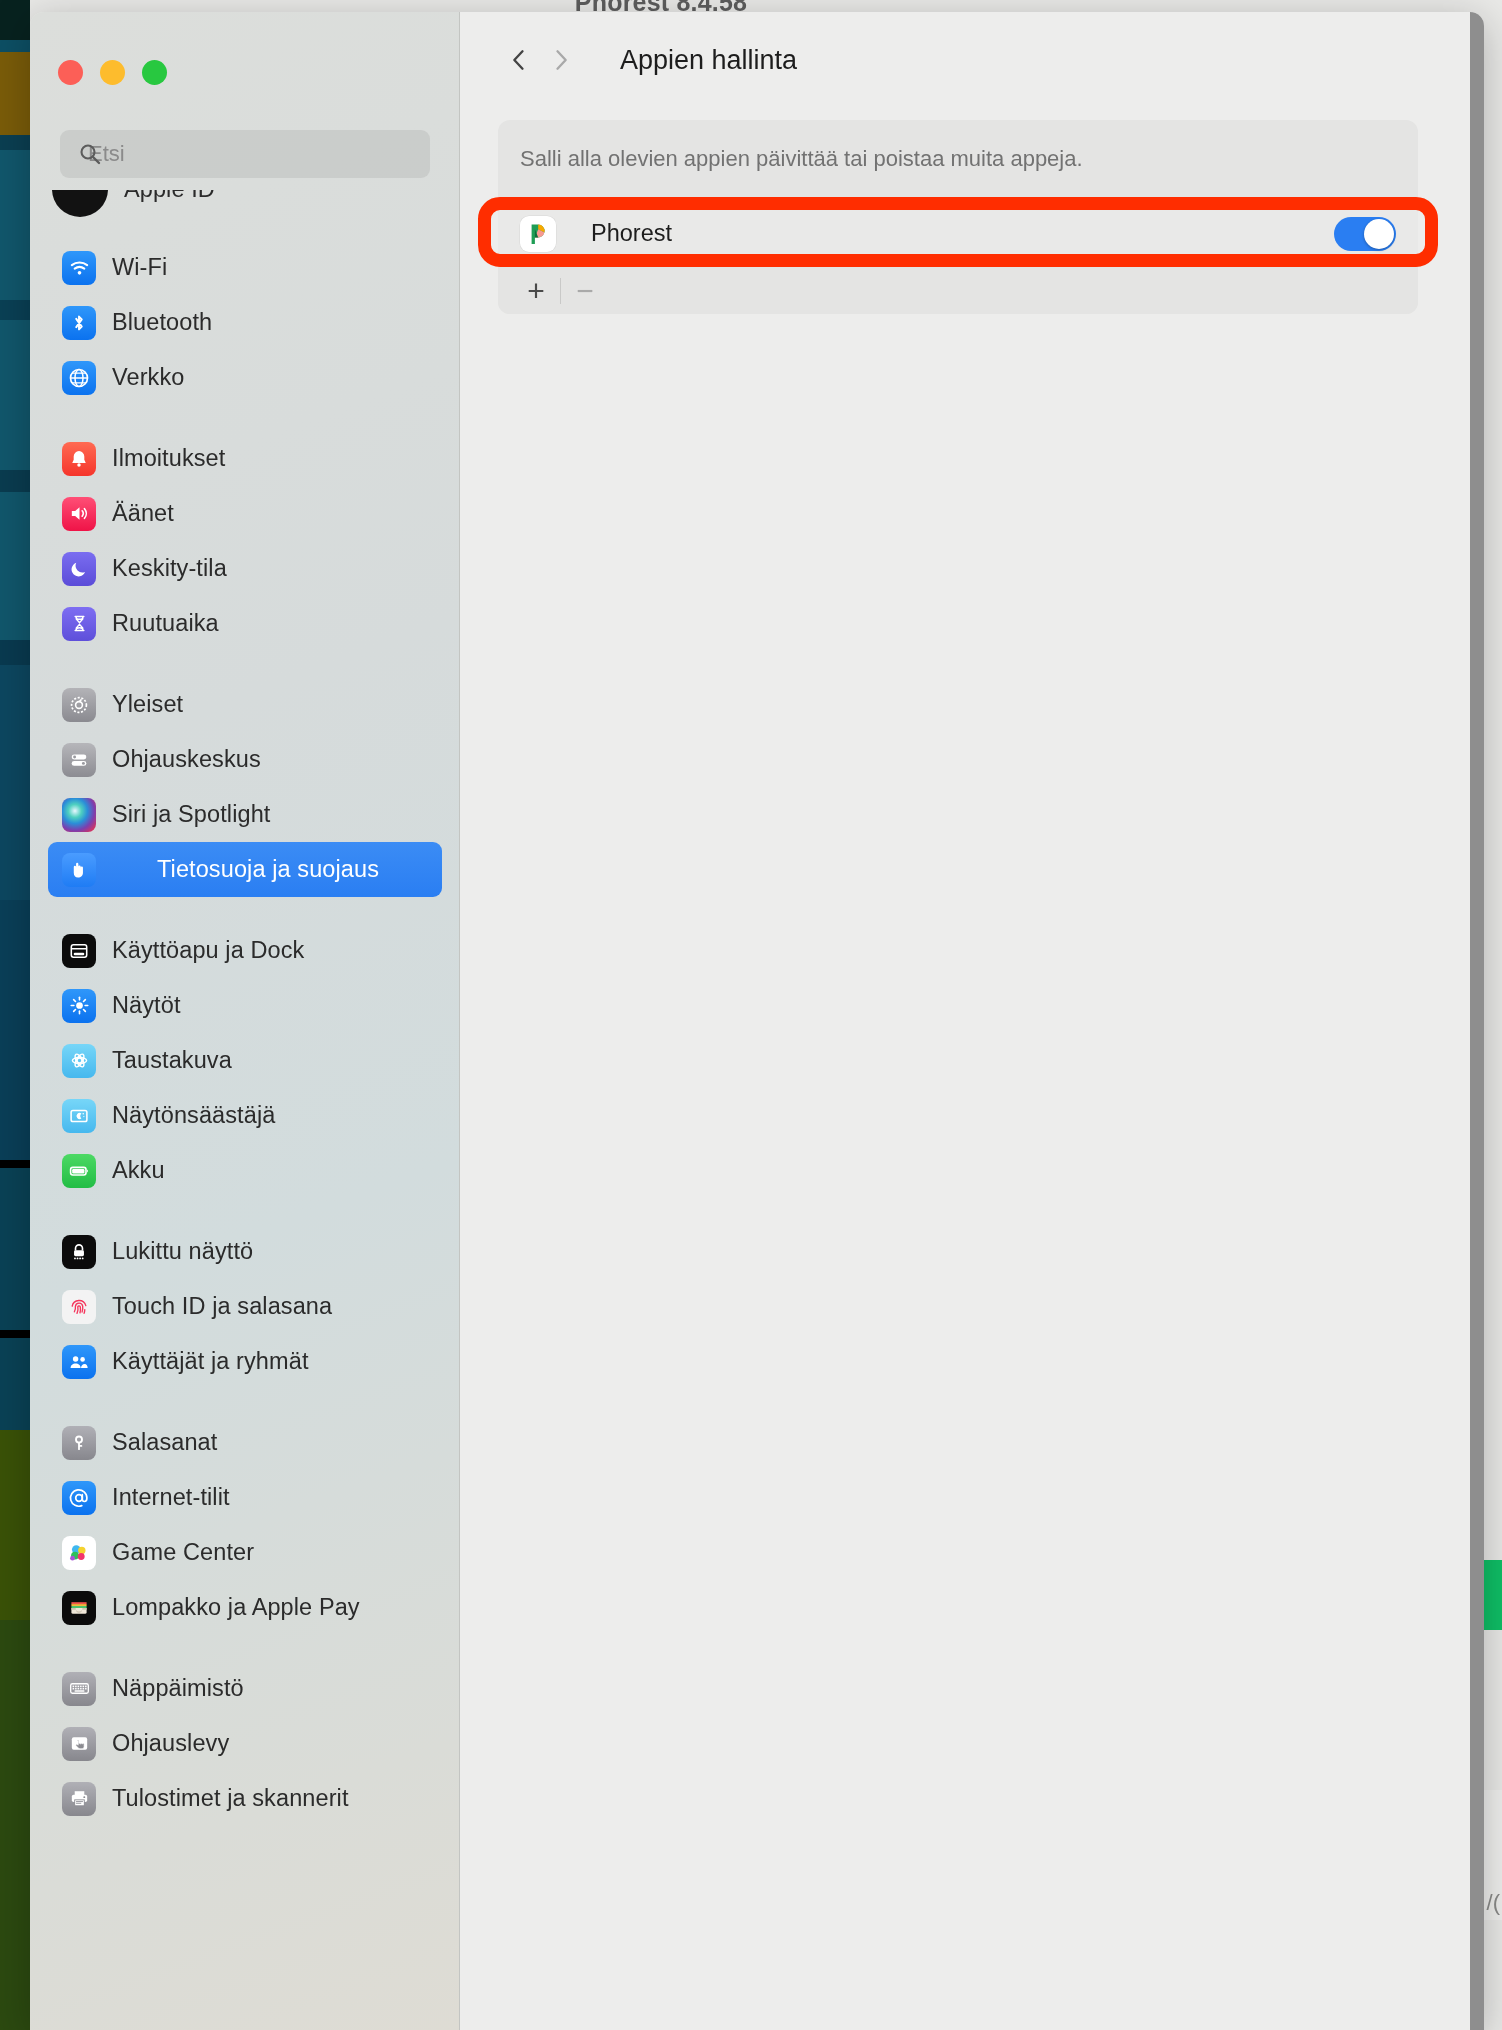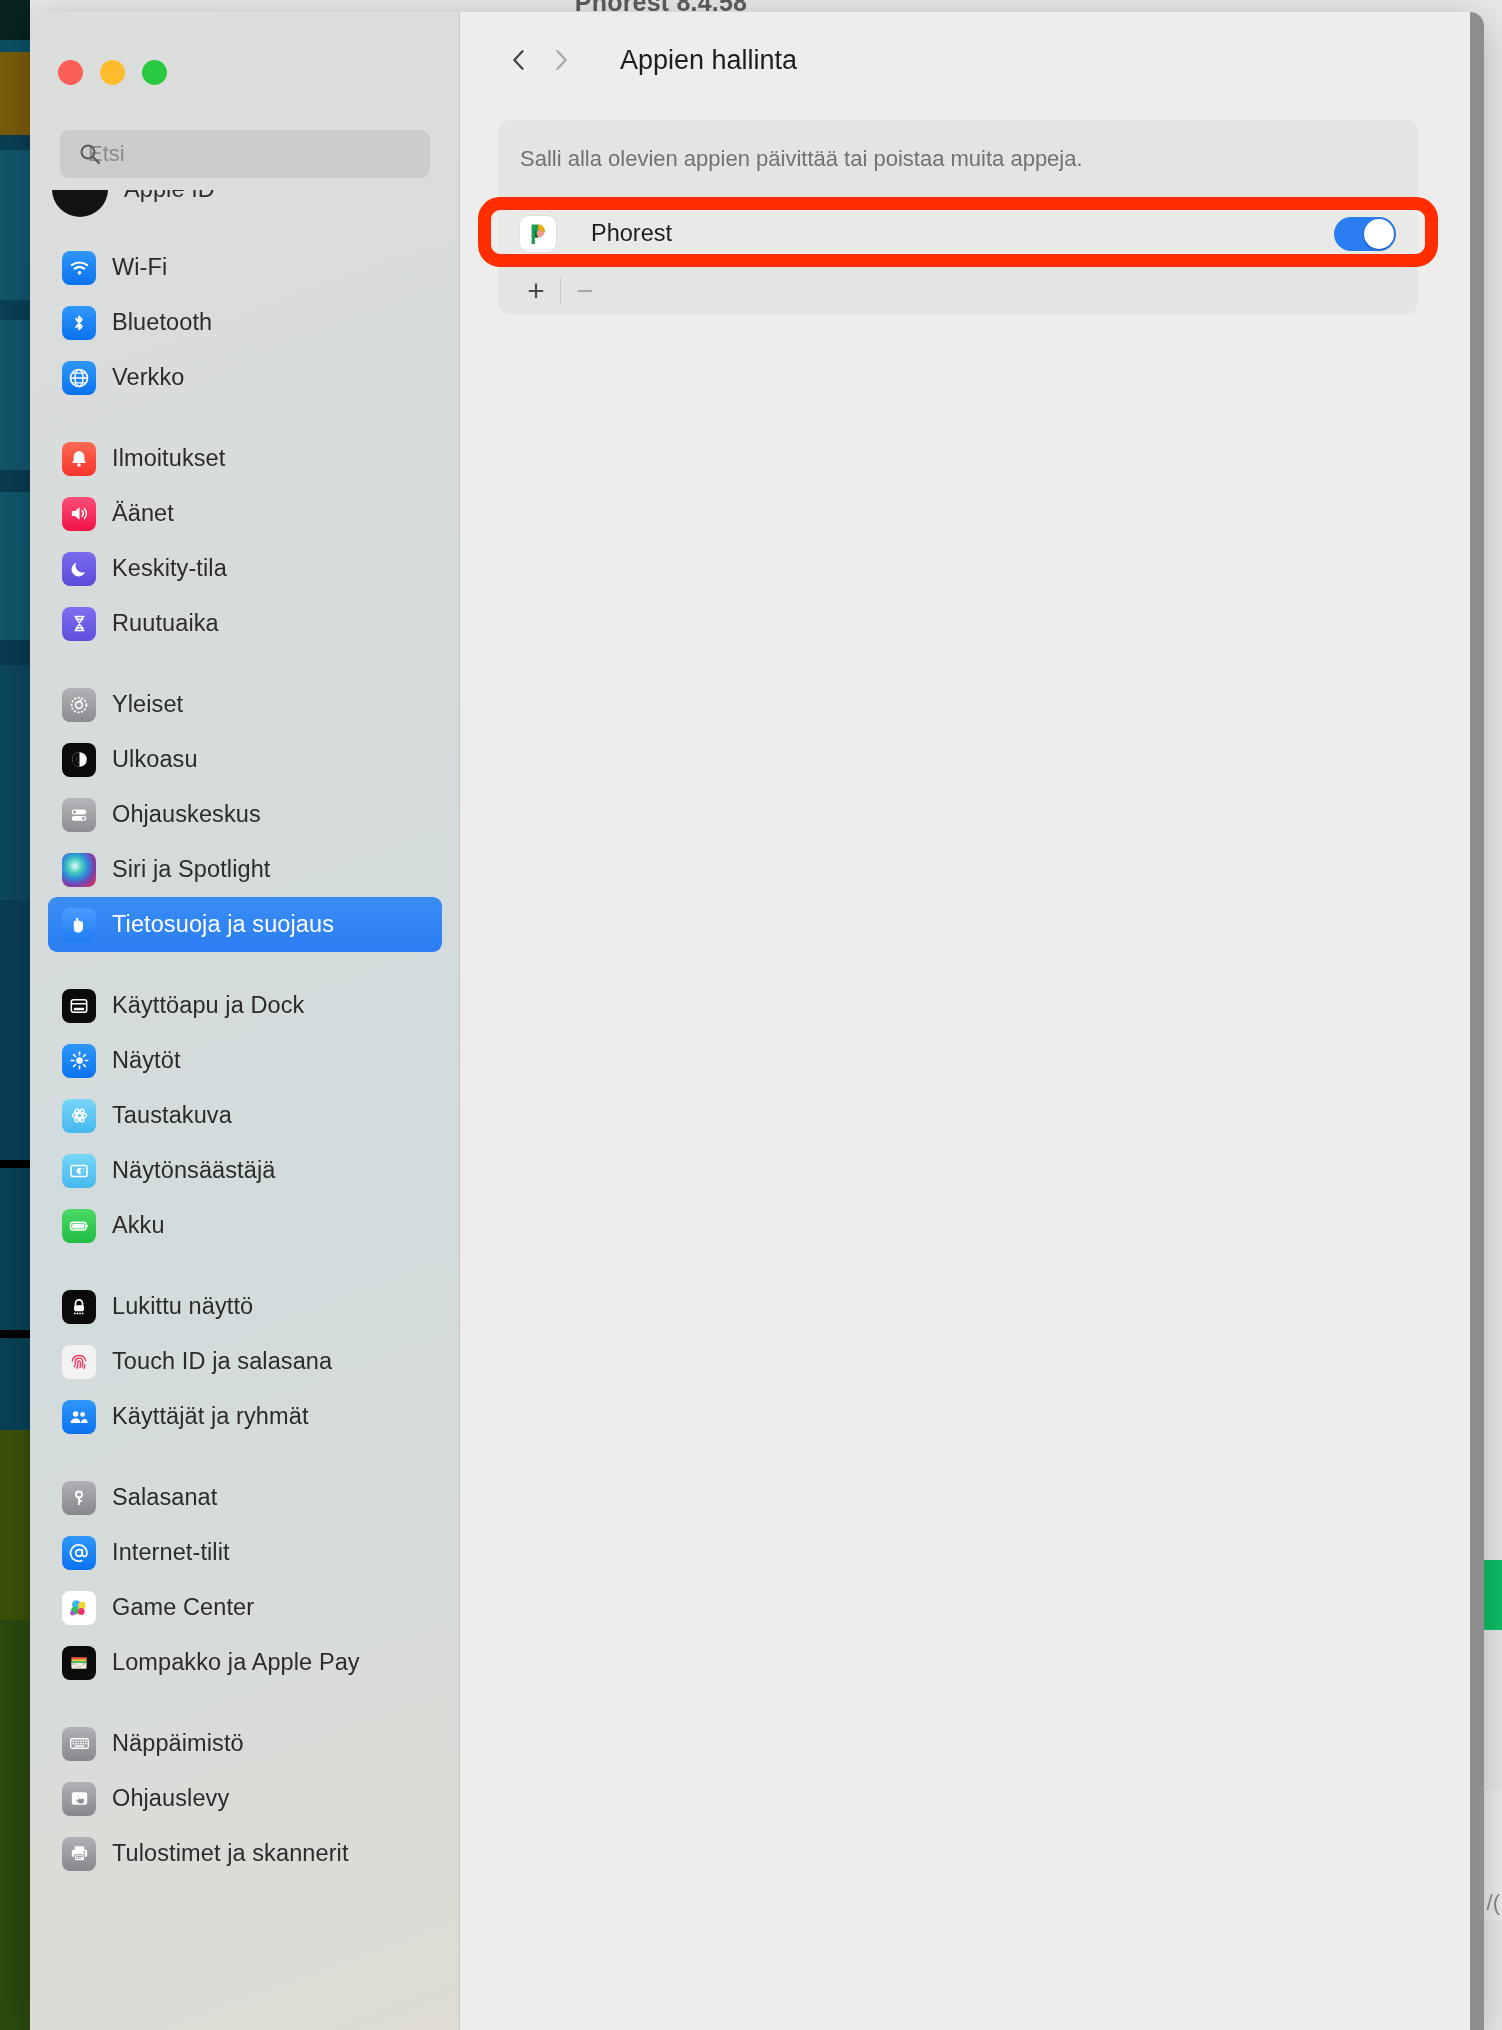--- a/index.html
+++ b/index.html
@@ -93,21 +93,21 @@
   #sidebar-scroll {
     position:absolute; left:0; top:178px; width:430px; height:1840px;
     overflow:hidden;
   }
   .sb-row {
     display:flex; align-items:center; height:55px;
     margin:0 18px; padding-left:14px; border-radius:9px;
     cursor:default;
   }
   .sb-row.sel { background:linear-gradient(180deg,#3b8cf5,#2a7ef2); }
-  .sb-row.sel .sb-label { color:#fff; }
+  .sb-row.sel .sb-label { color:#fff;margin-left:45px; }
   .sb-icon {
     width:34px; height:34px; border-radius:8px; flex:0 0 34px;
     display:flex; align-items:center; justify-content:center;
     margin-right:16px; position:relative; overflow:hidden;
   }
   .sb-label { font-size:23.5px; color:#2b2b2b; letter-spacing:.1px; white-space:nowrap; }
   .sb-gap { height:26px; }
   .sb-gap-sm { height:16px; }
   .avatar {
     width:56px; height:56px; border-radius:50%; background:#121212;
@@ -291,31 +291,20 @@
 
       <div class="sb-row">
         <div class="sb-icon" style="background:linear-gradient(180deg,#b3b3b7,#8a8a90)">
           <svg viewBox="0 0 24 24" width="24" height="24">
               <circle cx="12" cy="12" r="7.4" fill="none" stroke="#fff" stroke-width="1.7" stroke-dasharray="2.1 1.6"></circle>
               <circle cx="12" cy="12" r="3.4" fill="none" stroke="#fff" stroke-width="1.6"></circle>
               <line x1="12" y1="8.8" x2="14.6" y2="6.4" stroke="#fff" stroke-width="1.5"></line>
             </svg>
         </div>
         <span class="sb-label">Yleiset</span>
-      </div>
-      <div class="sb-row">
-        <div class="sb-icon" style="background:#0b0b0b">
-          <svg viewBox="0 0 24 24" width="23" height="23">
-              <circle cx="12" cy="12" r="7.6" fill="#fff"></circle>
-              <path d="M12 4.4a7.6 7.6 0 0 0 0 15.2z" fill="#0b0b0b"></path>
-              <circle cx="12" cy="12" r="3" fill="#fff"></circle>
-              <path d="M12 9a3 3 0 0 0 0 6z" fill="#0b0b0b"></path>
-            </svg>
-        </div>
-        <span class="sb-label">Ulkoasu</span>
       </div>
       <div class="sb-row">
         <div class="sb-icon" style="background:linear-gradient(180deg,#b6b6ba,#8c8c92)">
           <svg viewBox="0 0 24 24" width="22" height="22">
               <rect x="4" y="6" width="16" height="5.4" rx="2.7" fill="#fff"></rect>
               <circle cx="7.2" cy="8.7" r="1.6" fill="#9a9aa0"></circle>
               <rect x="4" y="13" width="16" height="5.4" rx="2.7" fill="#fff"></rect>
               <circle cx="16.8" cy="15.7" r="1.6" fill="#9a9aa0"></circle>
             </svg>
         </div>

